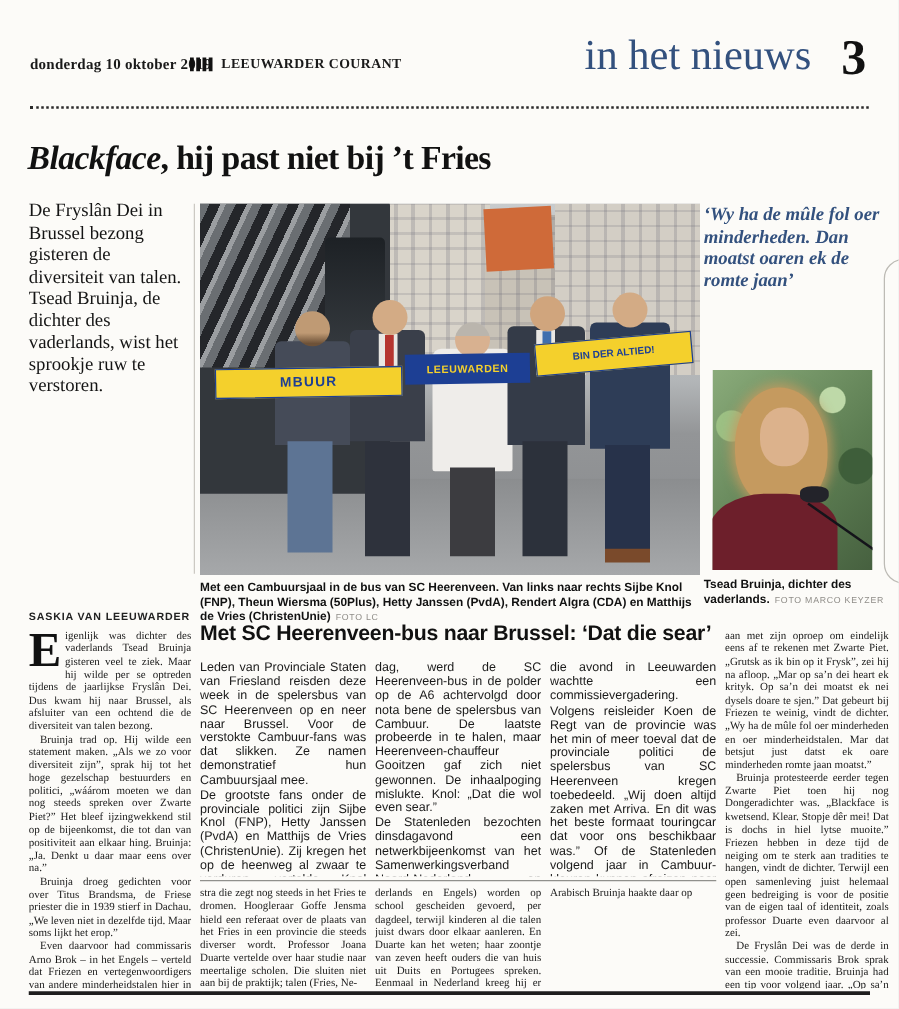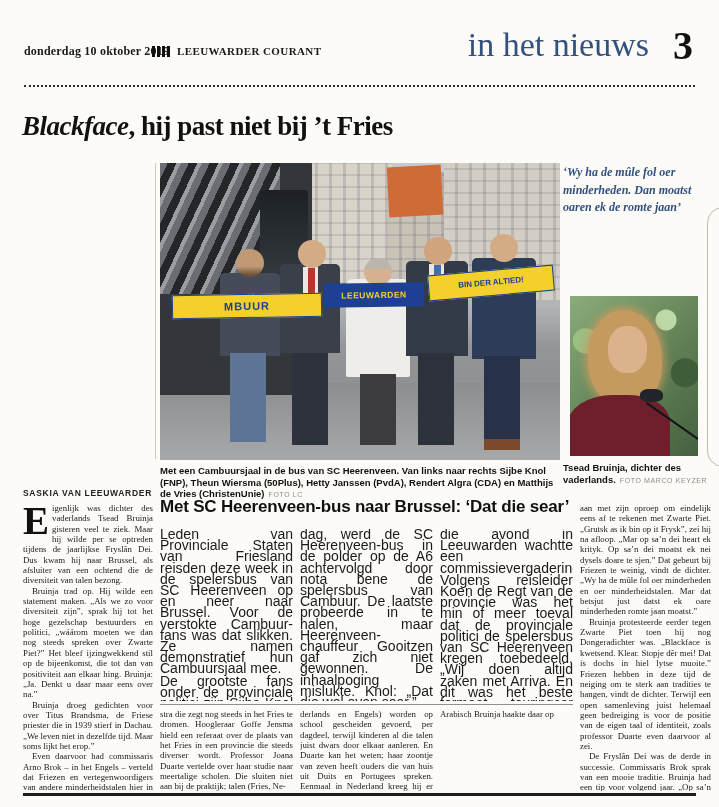--- a/index.html
+++ b/index.html
@@ -18,21 +18,21 @@
 
   
   .headline{position:absolute;left:22px;top:94px;width:695px;font-size:27px;line-height:1.05;
             letter-spacing:-0.5px;white-space:nowrap;color:#111;}
   .headline .it{font-style:italic;}
 
   
   .intro{position:absolute;left:23px;top:161px;width:129px;font-size:15px;line-height:17.5px;color:#141414;}
   .v-rule{position:absolute;left:155px;top:163px;height:296px;border-left:1px solid #ccc9c3;}
   .pull-quote{position:absolute;left:563px;top:164px;width:150px;font-style:italic;font-weight:bold;
-              font-size:12px;line-height:17.5px;color:var(--accent_navy,#33517e);}
+              font-size:15px;line-height:17.5px;color:var(--accent_navy,#33517e);}
   .edge-box{position:absolute;left:707px;top:207px;width:44px;height:258px;border:1px solid #bdbbb5;border-radius:16px;}
 
   
   .main-photo{position:absolute;left:160px;top:163px;width:400px;height:297px;overflow:hidden;background:#b8babc;}
   .main-photo div{position:absolute;}
   .mp-sky{inset:0;background:linear-gradient(#c8cbcd,#b2b5b7 48%,#939597 62%,#87898c 100%);}
   .mp-b1{left:36%;top:0;width:22%;height:44%;background:#d9d4ca;}
   .mp-b2{left:57%;top:3%;width:15%;height:41%;background:#c8c2b7;}
   .mp-b3{left:71%;top:0;width:29%;height:46%;background:#d3cec5;}
   .mp-b1,.mp-b2,.mp-b3{background-image:
@@ -104,21 +104,21 @@
   .col{position:absolute;text-align:justify;overflow:hidden;}
   .col p{margin:0;}
   .serif-col{font-size:8.8px;line-height:10.35px;}
   .serif-col p + p{text-indent:9px;}
   .col-left{left:23px;top:503px;width:130px;height:288px;}
   .col-right{left:580px;top:503px;width:131px;height:288px;}
   .dropcap{float:left;font-size:39px;line-height:32px;font-weight:bold;padding:2px 3px 0 0;color:#111;}
 
   .substory-head{position:absolute;left:160px;top:497px;width:420px;font-family:Liberation Sans, sans-serif;
                  font-weight:bold;font-size:17px;letter-spacing:-.2px;color:#111;}
-  .sans-col{font-family:"Liberation Sans",sans-serif;font-size:14px;line-height:11.2px;}
+  .sans-col{font-family:"Liberation Sans",sans-serif;font-size:10px;line-height:11.2px;}
   .sans-col p + p{margin-top:1px;}
   .sub-a{left:160px;top:529px;width:133px;height:172px;}
   .sub-b{left:300px;top:529px;width:133px;height:172px;}
   .sub-c{left:440px;top:529px;width:133px;height:172px;}
   .h-rule-mid{position:absolute;left:160px;top:704px;width:413px;border-top:1px solid #90908c;}
   .cont-a{left:160px;top:709px;width:133px;height:82px;}
   .cont-b{left:300px;top:709px;width:133px;height:82px;}
   .cont-c{left:440px;top:709px;width:133px;height:82px;}
   .bottom-rule{position:absolute;left:23px;top:793px;width:673px;border-top:3px solid #1e1e1e;}
 </style>
@@ -136,20 +136,21 @@
         <i></i>
       </span>
     <span class="name">LEEUWARDER COURANT</span>
   </div>
   <div class="section-title">in het nieuws</div>
   <div class="page-number">3</div>
   <div class="dotted-rule"></div>
 
   <h1 class="headline"><span class="it">Blackface</span><span>, hij past niet bij ’t Fries</span></h1>
 
+  <div class="intro">De Fryslân Dei in Brussel bezong gisteren de diversiteit van talen. Tsead Bruinja, de dichter des vaderlands, wist het sprookje ruw te verstoren.</div>
   <div class="v-rule"></div>
   <div class="pull-quote">‘Wy ha de mûle fol oer minderheden. Dan moatst oaren ek de romte jaan’</div>
   <div class="edge-box"></div>
 
   <div class="main-photo">
     <div class="mp-sky"></div>
     <div class="mp-b1"></div>
     <div class="mp-b2"></div>
     <div class="mp-b3"></div>
     <div class="mp-road"></div>

